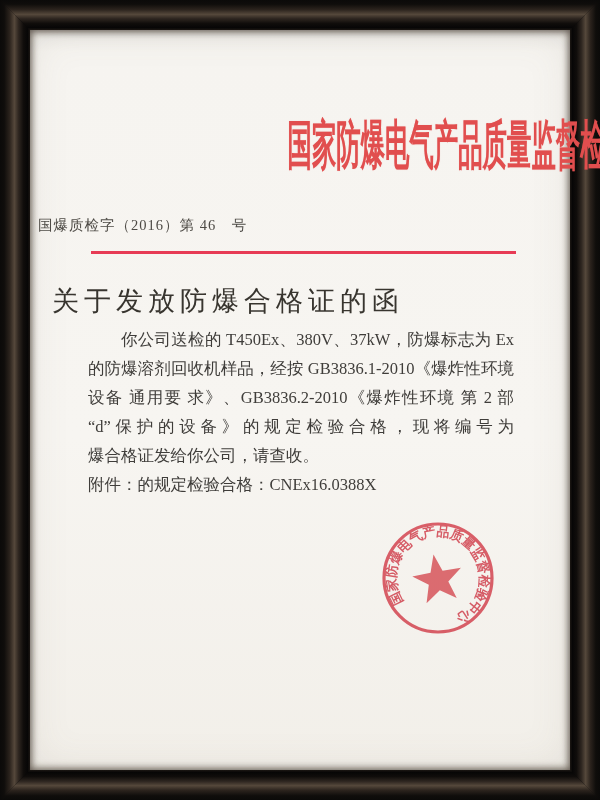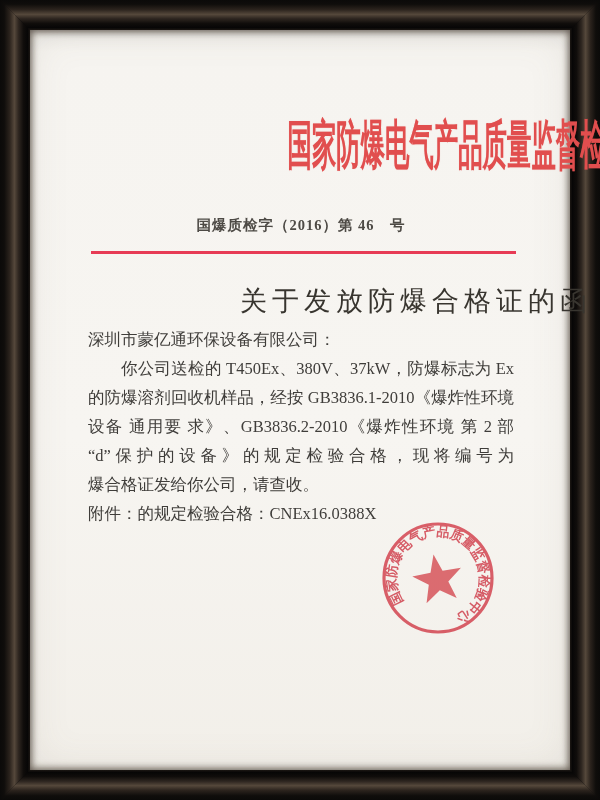--- a/index.html
+++ b/index.html
@@ -31,25 +31,25 @@
                inset 0 0 40px rgba(125,112,95,.12);
   }
   .header-title-wrap{position:absolute;left:0;top:84px;width:100%;height:62px;text-align:center;}
   .header-title{
     display:inline-block;white-space:nowrap;
     font-size:53px;font-weight:bold;line-height:62px;color:#e14e4e;
     transform:scaleX(0.46);transform-origin:50% 50%;
     text-shadow:0 0 1px rgba(225,78,78,.5);
   }
   .doc-number{
-    position:absolute;left:1px;top:186px;width:100%;text-align:center;
-    font-size:14.5px;color:#4d4a45;letter-spacing:1px;white-space:pre;font-weight:bold;
+    position:absolute;left:8px;top:186px;width:100%;
+    font-size:14.5px;color:#4d4a45;letter-spacing:1px;white-space:pre;
   }
   .red-rule{position:absolute;left:61px;top:221px;width:425px;height:3px;background:#e73b55;}
-  .letter-title-wrap{position:absolute;left:0;top:254px;width:100%;text-align:right;}
+  .letter-title-wrap{position:absolute;left:0;top:254px;width:100%;text-align:left;}
   .letter-title{
     position:relative;left:22px;display:inline-block;
     font-size:27px;color:#38352f;letter-spacing:5px;line-height:34px;
   }
   .body{
     position:absolute;left:58px;top:295px;width:426px;
     font-size:16.5px;line-height:29px;color:#3f3d3a;
   }
   .body .line{height:29px;white-space:nowrap;}
   .body .just{white-space:normal;text-align:justify;text-align-last:justify;overflow:hidden;}
@@ -82,21 +82,20 @@
 
     <div class="doc-number">国爆质检字（2016）第 46　号</div>
 
     <div class="red-rule"></div>
 
     <div class="letter-title-wrap">
       <span class="letter-title">关于发放防爆合格证的函</span>
     </div>
 
     <div class="body">
-      <div class="line">深圳市蒙亿通环保设备有限公司：</div>
       <div class="line just indent">你公司送检的 T450Ex、380V、37kW，防爆标志为 Ex d ⅡB T2 Gb</div>
       <div class="line just">的防爆溶剂回收机样品，经按 GB3836.1-2010《爆炸性环境 第 1 部分：</div>
       <div class="line just">设备 通用要 求》、GB3836.2-2010《爆炸性环境 第 2 部分：由隔爆外壳</div>
       <div class="line just">“d”保护的设备》的规定检验合格，现将编号为 CNEx16.0388X 的防</div>
       <div class="line">爆合格证发给你公司，请查收。</div>
       <div class="line">附件：的规定检验合格：CNEx16.0388X</div>
     </div>
 
 
     <svg class="stamp" viewBox="0 0 140 140" xmlns="http://www.w3.org/2000/svg">

